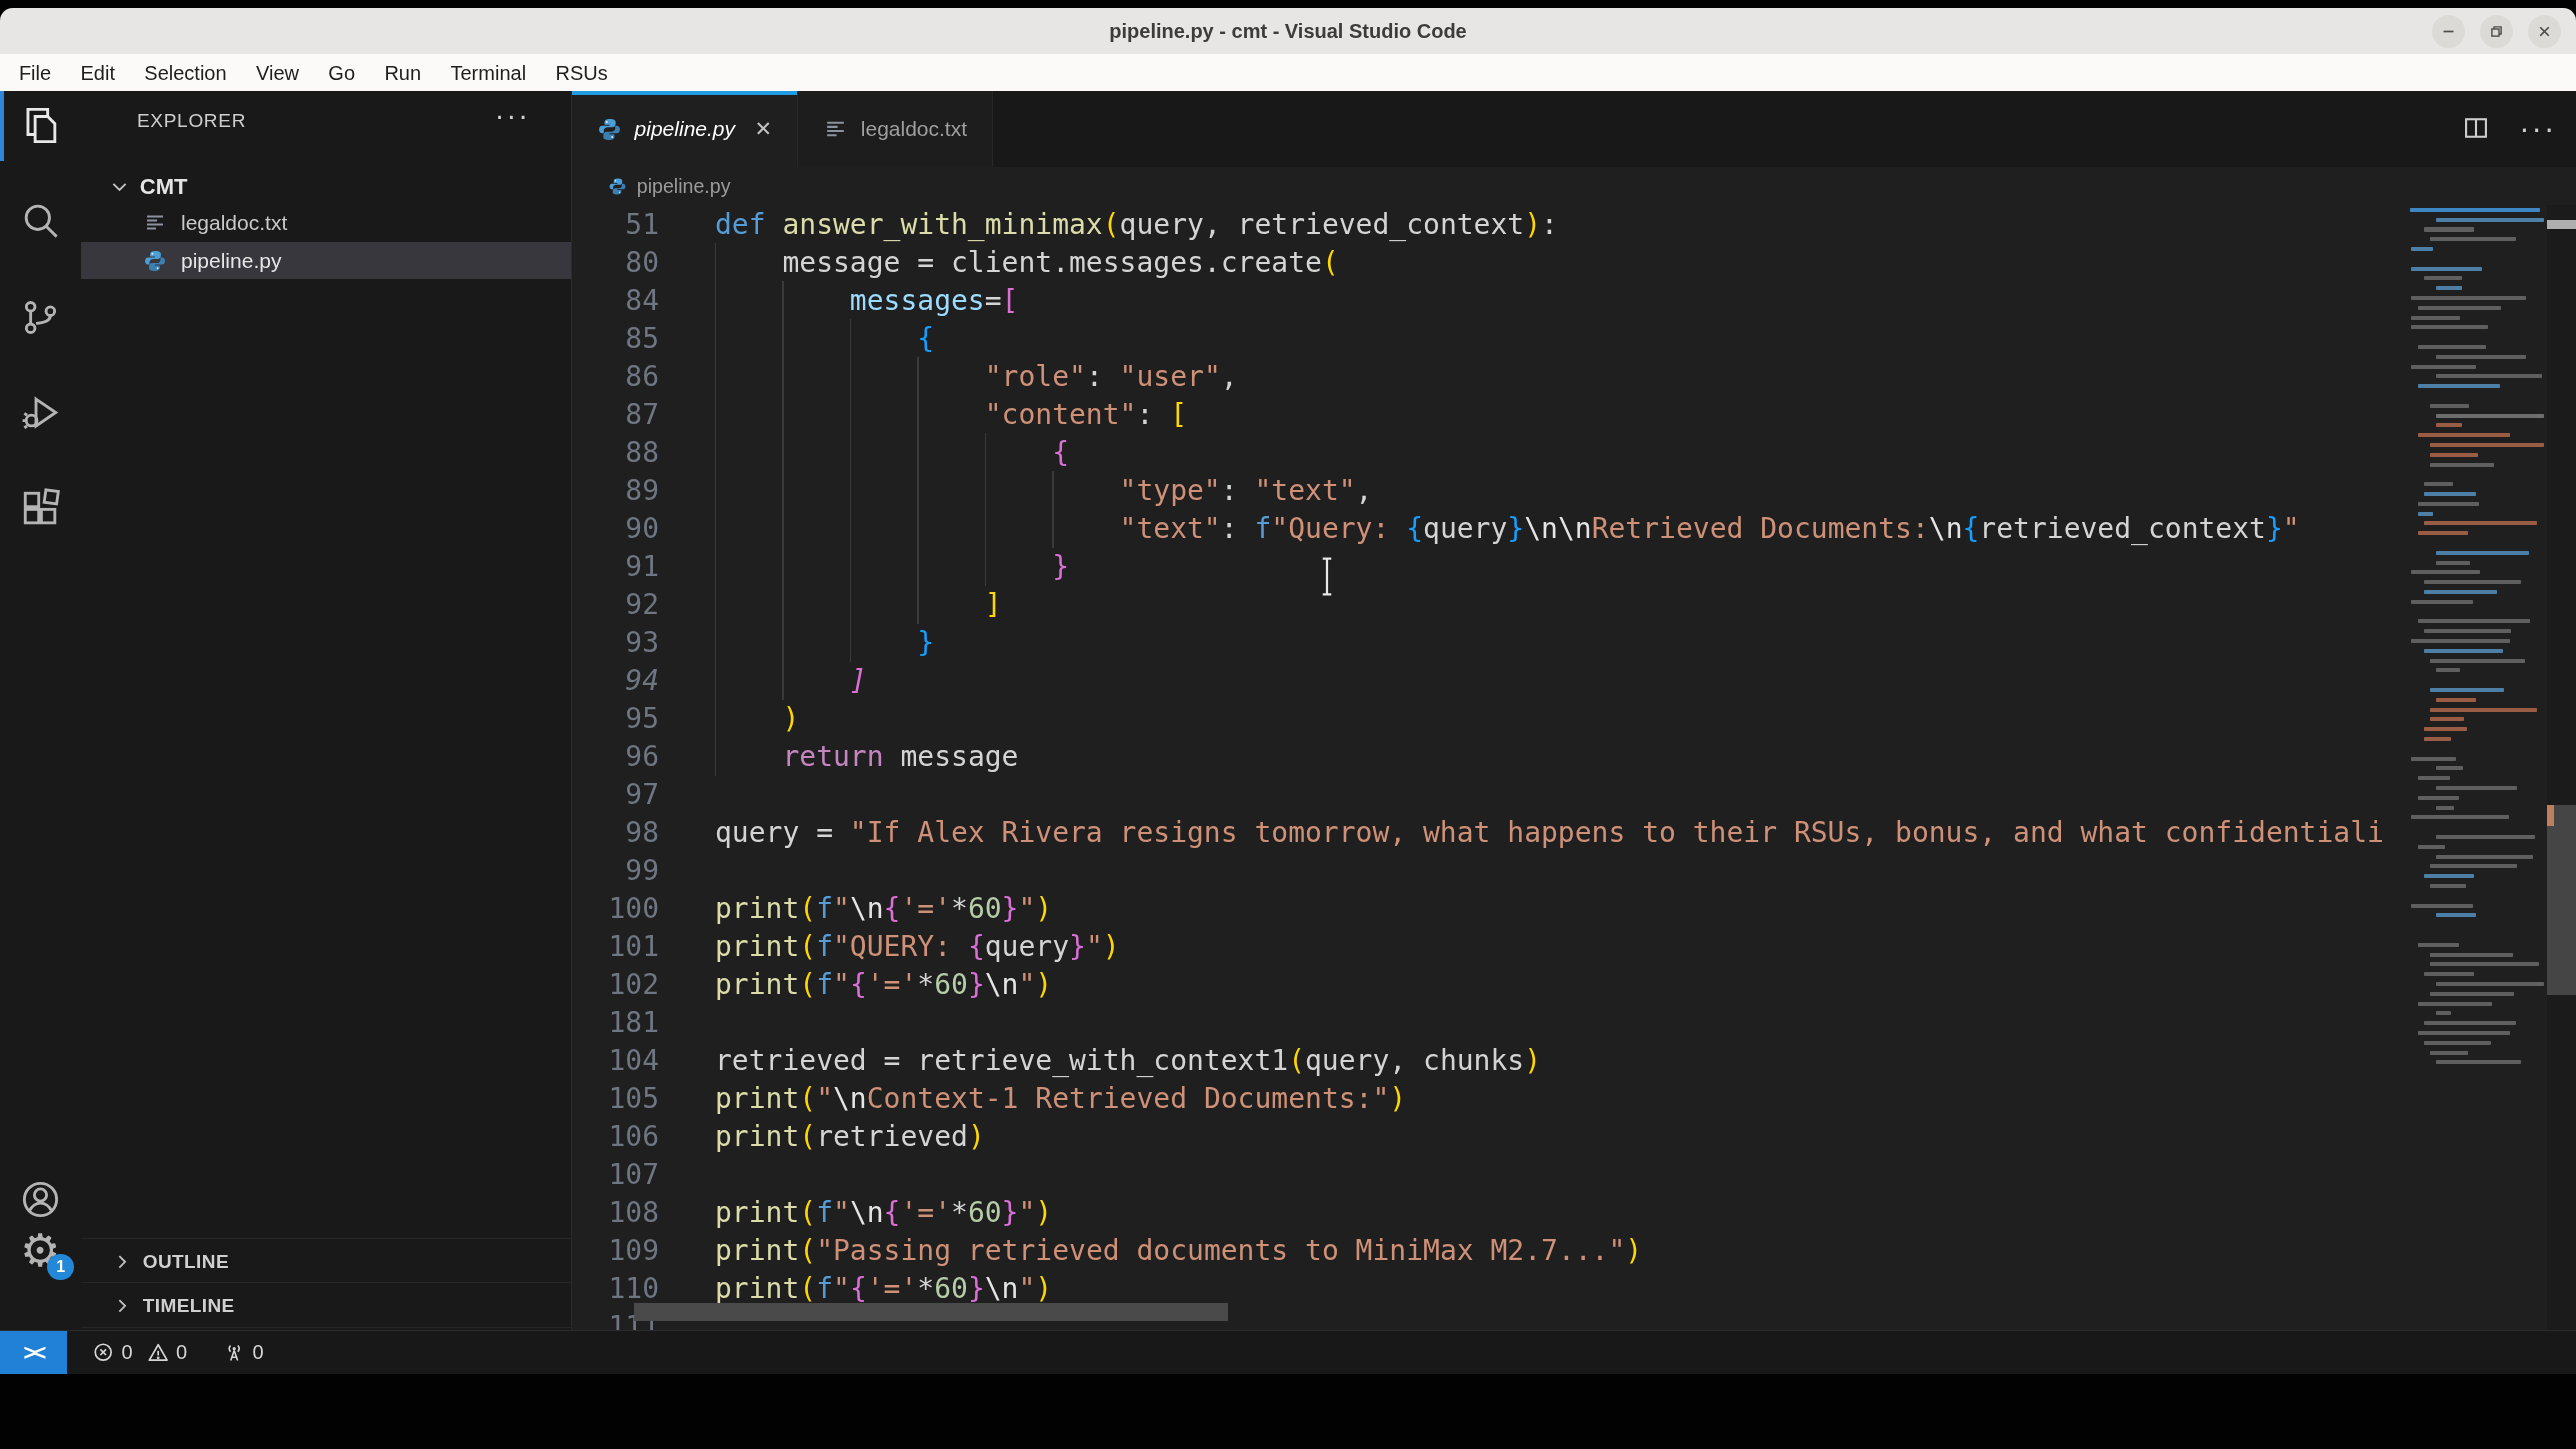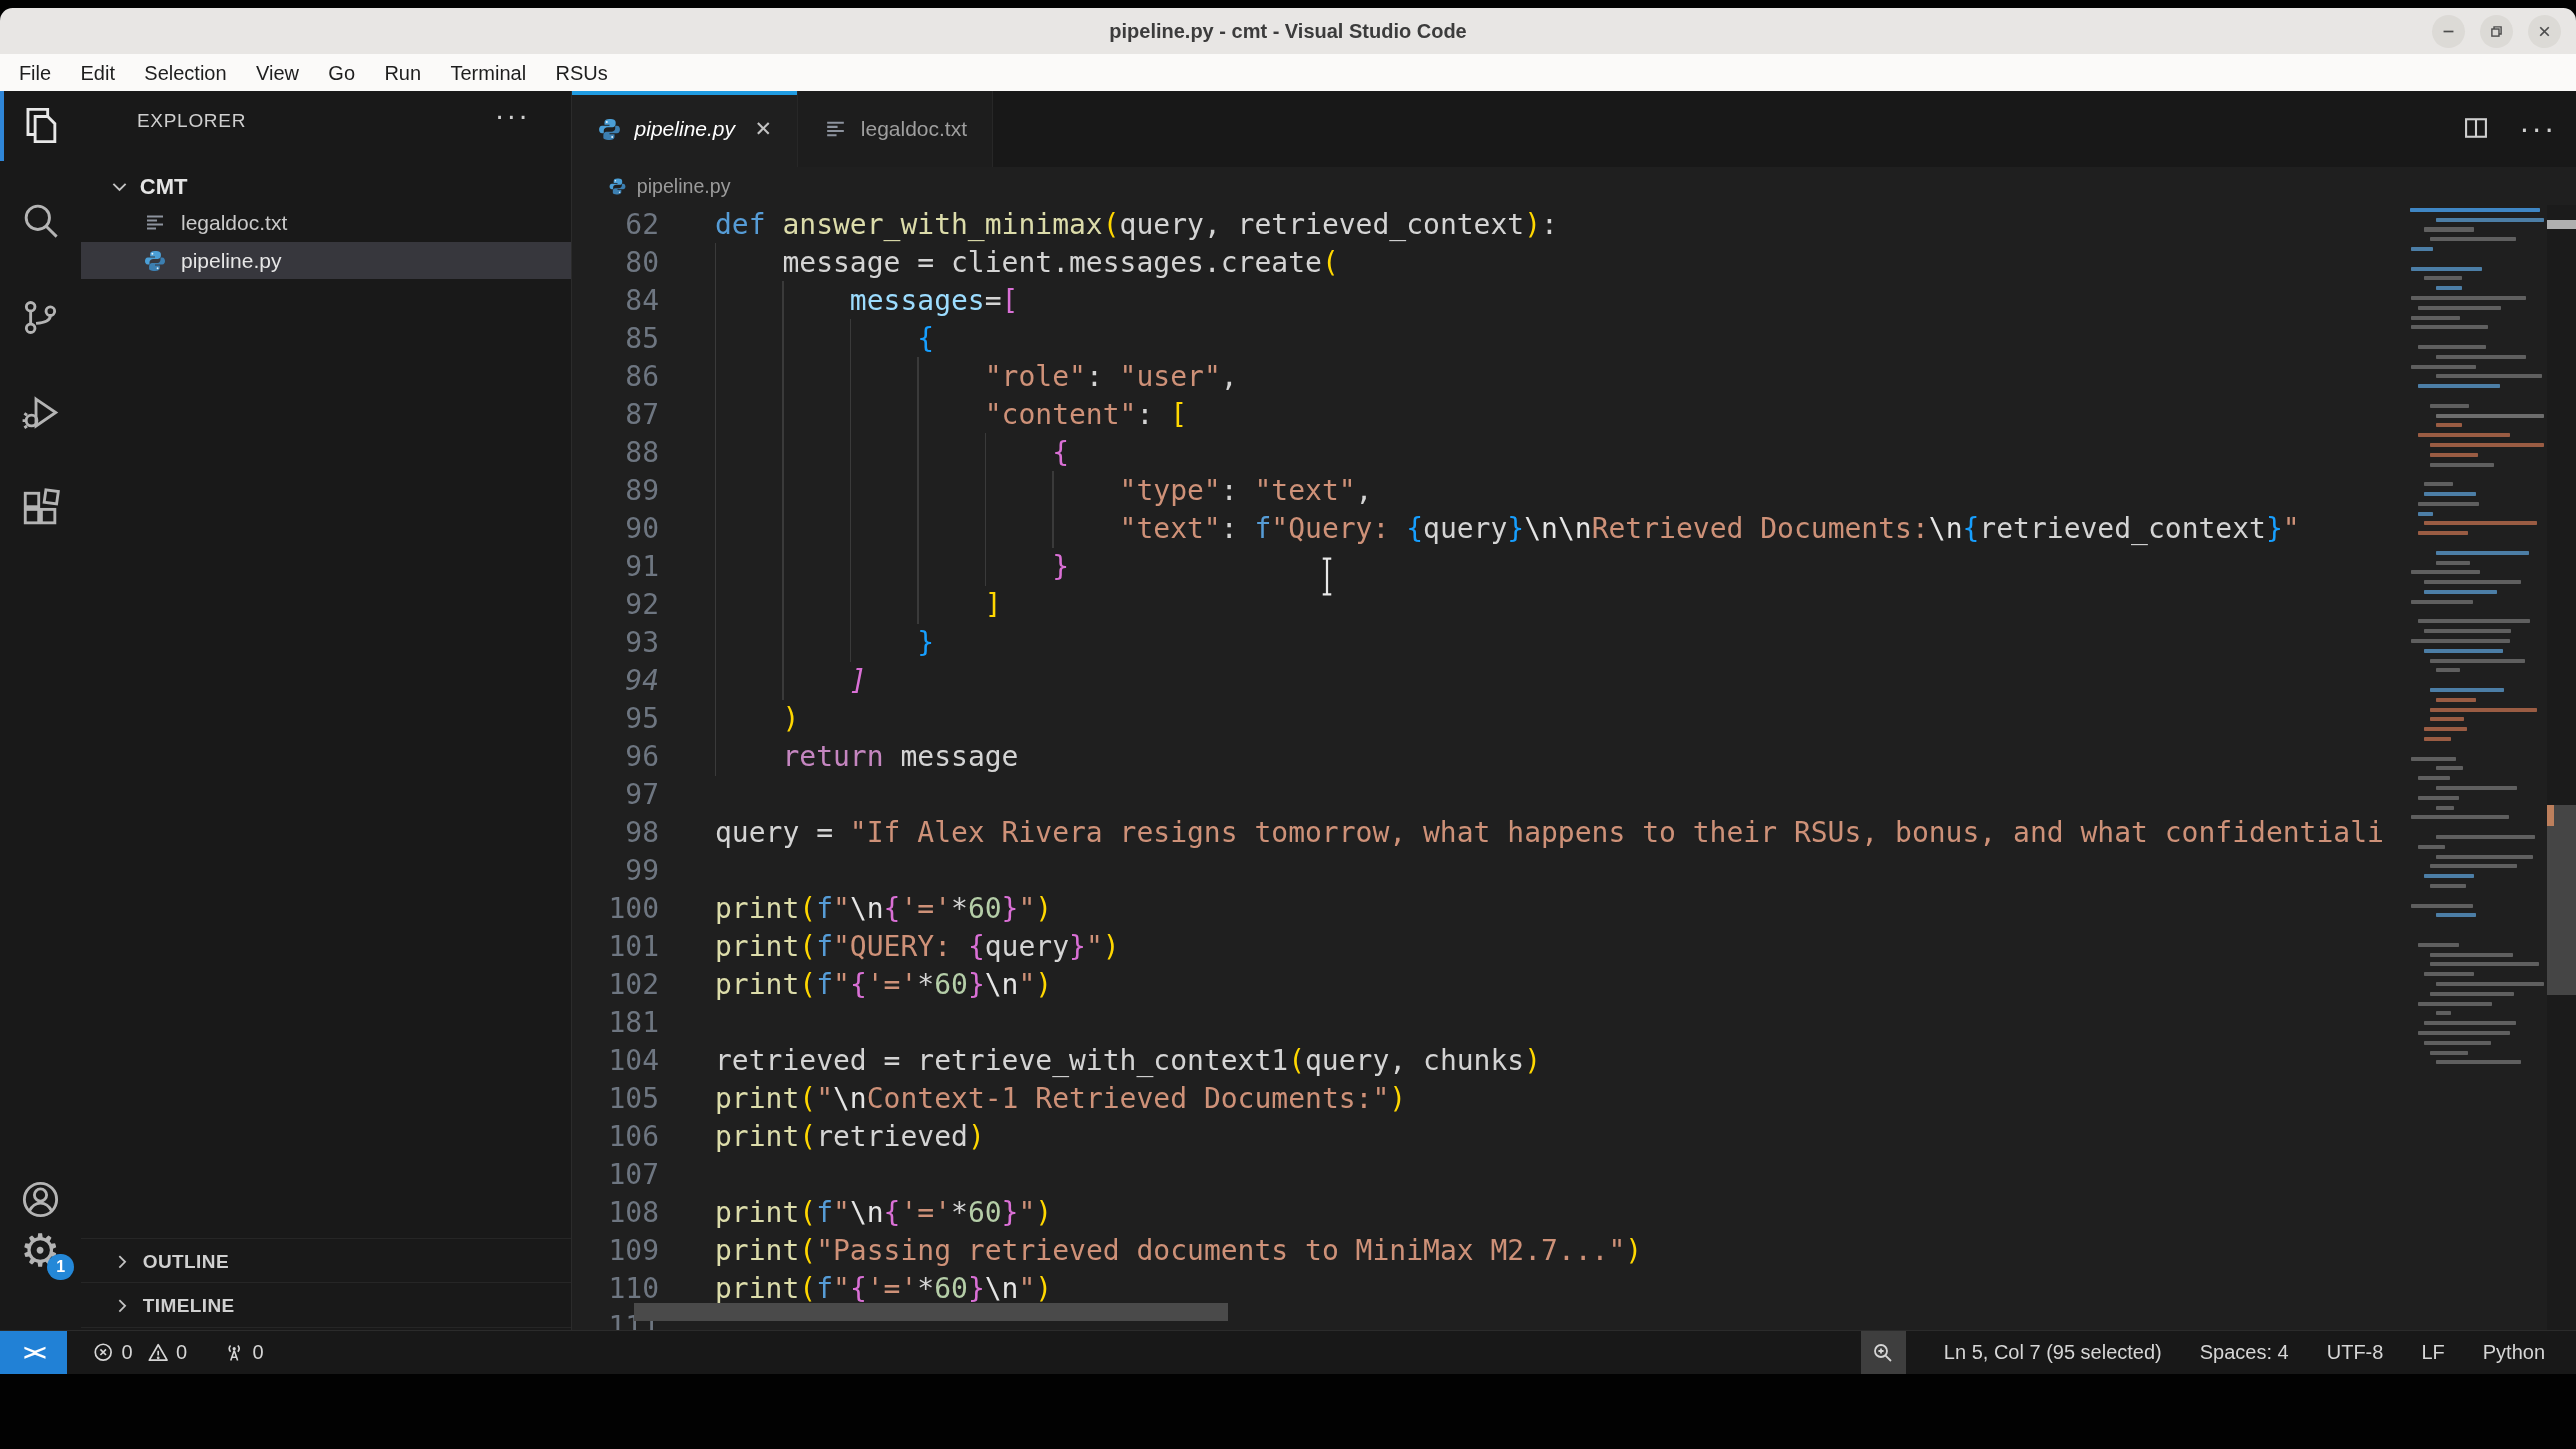--- a/index.html
+++ b/index.html
@@ -272,21 +272,21 @@
               <circle cx="9.4" cy="4.7" r="0.95" fill="#e8f4fb"></circle>
               <path d="M12.2 22c2.6 0 4.6-.9 4.6-2.9v-2.6H12v-.9h7.1c2.2 0 2.9-2.1 2.9-3.6s-.7-3.6-2.9-3.6h-1.6v2.3c0 2-1.7 3.4-3.8 3.4H9.1c-1.7 0-3 1.4-3 3.1v2.9C6.1 21 8.4 22 10.6 22h1.6z" fill="#3c7fb1"></path>
               <circle cx="14.6" cy="19.3" r="0.95" fill="#dcecf6"></circle>
             </svg>
           </span>
         <span>pipeline.py</span>
       </div>
       <div class="viewport">
         <div id="code-lines">
             <div class="code-row" style="top: 0px;">
-              <span class="lnum">62</span>
+              <span class="lnum">51</span>
               <span class="ctext"><span class="tok-kw">def </span><span class="tok-fn">answer_with_minimax</span><span class="tok-b1">(</span><span class="tok-pl">query, retrieved_context</span><span class="tok-b1">)</span><span class="tok-pl">:</span></span>
             </div>
             <div class="code-row" style="top: 38px;">
               <span class="lnum">80</span>
               <span class="ctext"><span class="iguide" style="left: 0ch;"></span><span class="tok-pl">    message = client.messages.create</span><span class="tok-b1">(</span></span>
             </div>
             <div class="code-row" style="top: 76px;">
               <span class="lnum">84</span>
               <span class="ctext"><span class="iguide" style="left: 0ch;"></span><span class="iguide" style="left: 4ch;"></span><span class="tok-pl">        </span><span class="tok-var">messages</span><span class="tok-pl">=</span><span class="tok-b2">[</span></span>
             </div>
@@ -505,33 +505,20 @@
       </div>
       <div class="sb-group" style="margin-left:36px;">
         <svg viewBox="0 0 24 24" fill="none" stroke="currentColor" stroke-width="1.7">
             <circle cx="12" cy="8.2" r="1.7" fill="currentColor" stroke="none"></circle>
             <path d="M12 10.3L8.3 21M12 10.3L15.7 21M9.4 17.4h5.2"></path>
             <path d="M8.1 4.9a5 5 0 000 6.6M15.9 4.9a5 5 0 010 6.6"></path>
           </svg>
         <span>0</span>
       </div>
     </div>
-    <div class="sb-right">
-      <div class="zoom-block">
-        <svg viewBox="0 0 24 24" fill="none" stroke="currentColor" stroke-width="1.8">
-            <circle cx="10" cy="10" r="6"></circle>
-            <path d="M14.6 14.6L20 20M10 7.4v5.2M7.4 10h5.2"></path>
-          </svg>
-      </div>
-      <span>Ln 5, Col 7 (95 selected)</span>
-      <span>Spaces: 4</span>
-      <span>UTF-8</span>
-      <span>LF</span>
-      <span>Python</span>
-    </div>
   </div>
 
   <div class="mouse-ibeam">
     <svg viewBox="0 0 24 48" width="24" height="41">
       <path d="M7 3h10M12 3v42M7 45h10" stroke="#1f1f1f" stroke-width="6" fill="none"></path>
       <path d="M7 3h10M12 3v42M7 45h10" stroke="#e8e8e8" stroke-width="2.6" fill="none"></path>
     </svg>
   </div>
 
 </div>

